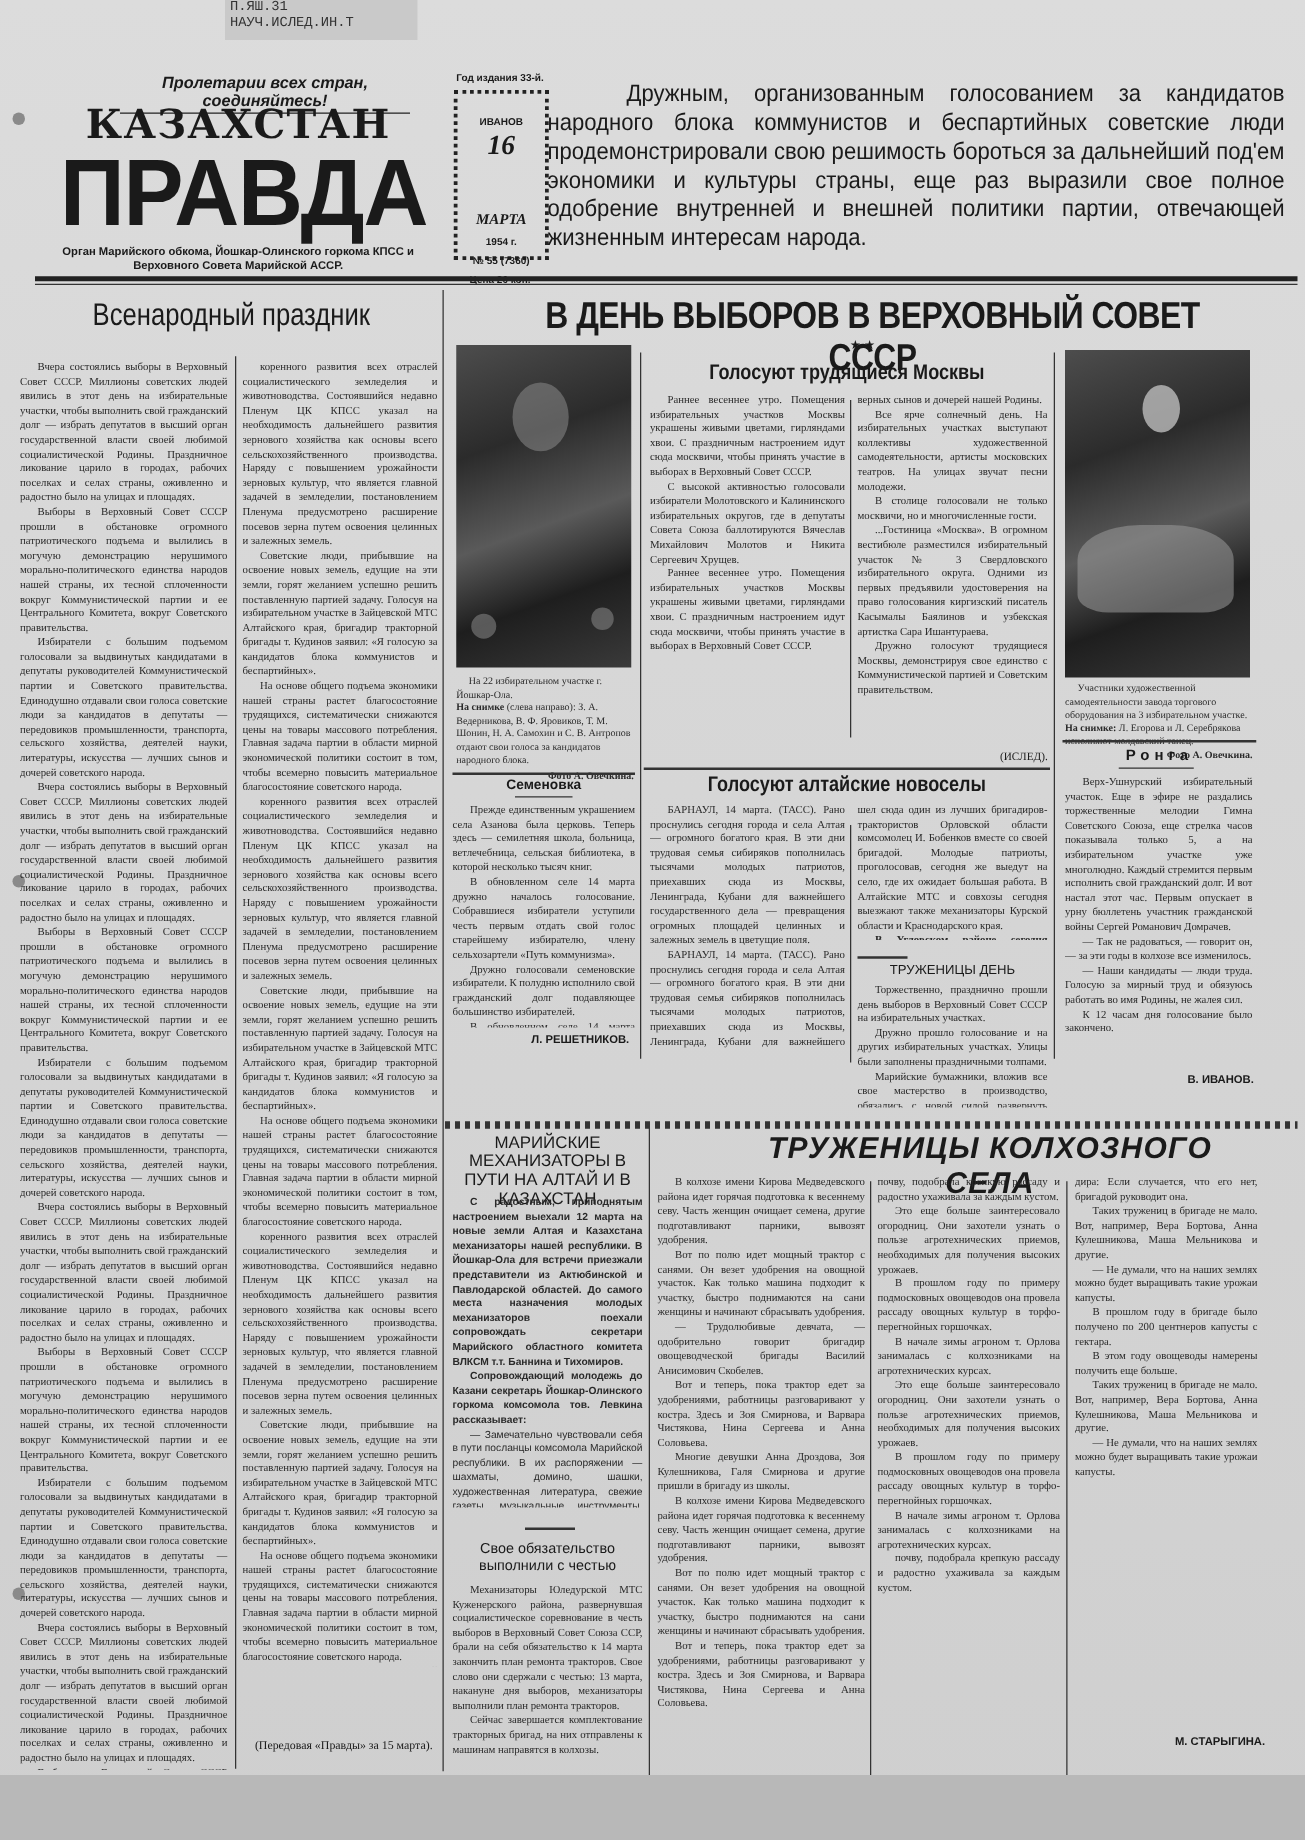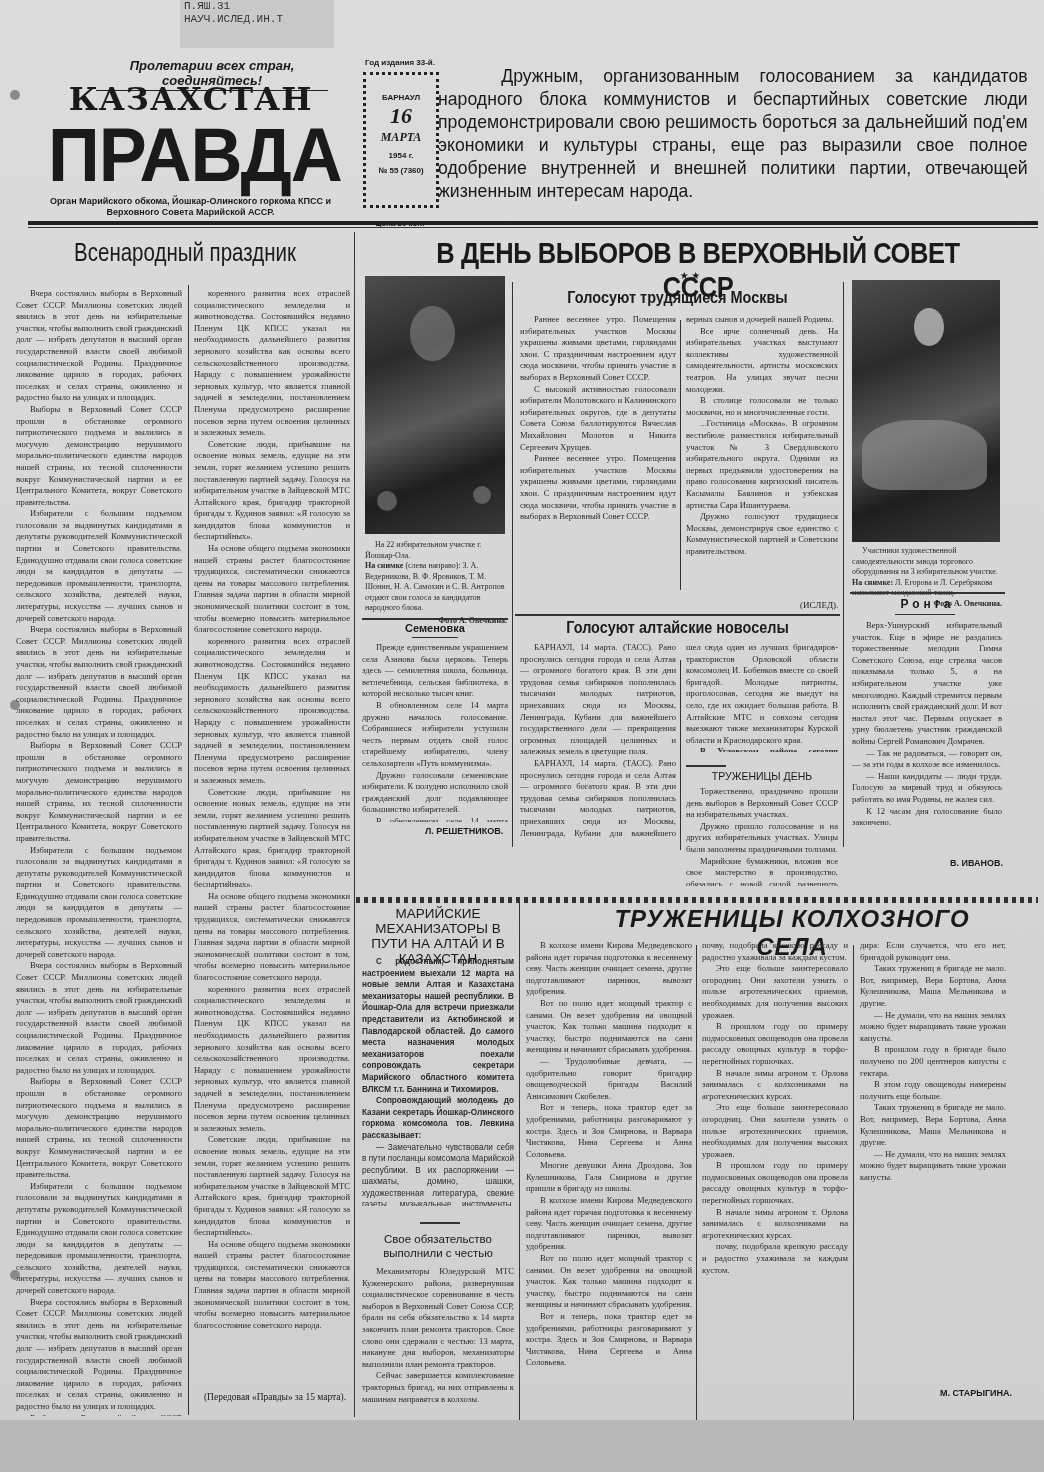--- a/index.html
+++ b/index.html
@@ -1,27 +1,27 @@
 <!DOCTYPE html>
 <html><head>
 <meta charset="utf-8">
 <style>
   html,body{margin:0;padding:0;}
   body{width:1044px;height:1472px;background:#b9b9b9;font-family:"Liberation Serif",serif;color:#1a1a1a;overflow:hidden;position:relative;}
   .page{position:absolute;left:0;top:0;width:1044px;height:1472px;background:linear-gradient(180deg,#dcdcdc 0%,#d5d5d5 50%,#cfcfcf 100%);}
-  .stamp{position:absolute;left:180px;top:0;width:150px;height:48px;font-family:"Liberation Mono",monospace;font-size:11px;line-height:13px;color:#333;background:#c9c9c9;padding-left:4px;}
+  .stamp{position:absolute;left:180px;top:0;width:150px;height:32px;font-family:"Liberation Mono",monospace;font-size:11px;line-height:13px;color:#333;background:#c9c9c9;padding-left:4px;}
   .motto{position:absolute;left:96px;top:58px;width:232px;font-style:italic;font-weight:bold;font-size:13px;font-family:"Liberation Sans",sans-serif;border-bottom:1.5px solid #222;padding-bottom:2px;text-align:center;}
   .title1{position:absolute;left:48px;top:80px;width:285px;text-align:center;font-family:"DejaVu Serif",serif;font-weight:bold;font-size:32px;letter-spacing:1px;}
   .title2{position:absolute;left:48px;top:118px;width:285px;text-align:center;font-family:"Liberation Sans",sans-serif;font-weight:900;font-size:72px;line-height:74px;letter-spacing:-1px;transform:scaleY(1.05);}
   .organ{position:absolute;left:48px;top:196px;width:285px;text-align:center;font-family:"Liberation Sans",sans-serif;font-weight:bold;font-size:9px;line-height:11px;}
   .yearline{position:absolute;left:362px;top:58px;width:76px;text-align:center;font-family:"Liberation Sans",sans-serif;font-weight:bold;font-size:8px;}
   .datebox{position:absolute;left:363px;top:72px;width:70px;height:130px;border:3px dotted #222;text-align:center;font-family:"Liberation Sans",sans-serif;}
   .datebox .wd{font-size:8px;font-weight:bold;margin-top:18px;}
   .datebox .day{font-family:"Liberation Serif",serif;font-size:22px;font-weight:bold;line-height:28px;font-style:italic;}
-  .datebox .mon{font-style:italic;font-weight:bold;font-size:12px;font-family:"Liberation Serif",serif;}
+  .datebox .mon{font-style:italic;font-weight:bold;font-size:12px;font-family:"Liberation Serif",serif;margin-top:38px;}
   .datebox .yr{font-size:8px;font-weight:bold;margin-top:6px;}
   .datebox .num{font-size:8px;font-weight:bold;margin-top:6px;}
   .price{position:absolute;left:362px;top:208px;width:76px;text-align:center;font-family:"Liberation Sans",sans-serif;font-weight:bold;font-size:8px;margin-top:11px;}
   .lead{position:absolute;left:438px;top:64px;width:590px;font-family:"Liberation Sans",sans-serif;font-size:19px;line-height:23px;text-align:justify;text-indent:68px;transform:scaleX(0.93);transform-origin:left top;width:634px;}
   .rule-thick{position:absolute;left:28px;top:221px;width:1010px;height:4px;background:#222;}
   .rule-thin{position:absolute;left:28px;top:227px;width:1010px;height:1px;background:#333;}
   .vline{position:absolute;background:#333;width:1px;}
   .hline{position:absolute;background:#333;height:1px;}
   .wavy{position:absolute;height:6px;background:repeating-linear-gradient(90deg,#333 0 4px,transparent 4px 8px);}
   .h-left{position:absolute;left:20px;top:238px;width:330px;text-align:center;font-family:"Liberation Sans",sans-serif;font-size:25px;transform:scaleX(0.82);transform-origin:center top;}
@@ -54,21 +54,21 @@
   <div class="holes" style="top:700px"></div>
   <div class="holes" style="top:1270px"></div>
 
   <div class="motto">Пролетарии всех стран, соединяйтесь!</div>
   <div class="title1">КАЗАХСТАН</div>
   <div class="title2">ПРАВДА</div>
   <div class="organ">Орган Марийского обкома, Йошкар-Олинского горкома КПСС и Верховного Совета Марийской АССР.</div>
 
   <div class="yearline">Год издания 33-й.</div>
   <div class="datebox">
-    <div class="wd">БАРНАУЛ</div>
+    <div class="wd">ИВАНОВ</div>
     <div class="day">16</div>
     <div class="mon">МАРТА</div>
     <div class="yr">1954 г.</div>
     <div class="num">№ 55 (7360)</div>
   </div>
   <div class="price">Цена 20 коп.</div>
 
   <div class="lead">Дружным, организованным голосованием за кандидатов народного блока коммунистов и беспартийных советские люди продемонстрировали свою решимость бороться за дальнейший под'ем экономики и культуры страны, еще раз выразили свое полное одобрение внутренней и внешней политики партии, отвечающей жизненным интересам народа.</div>
 
   <div class="rule-thick"></div>

